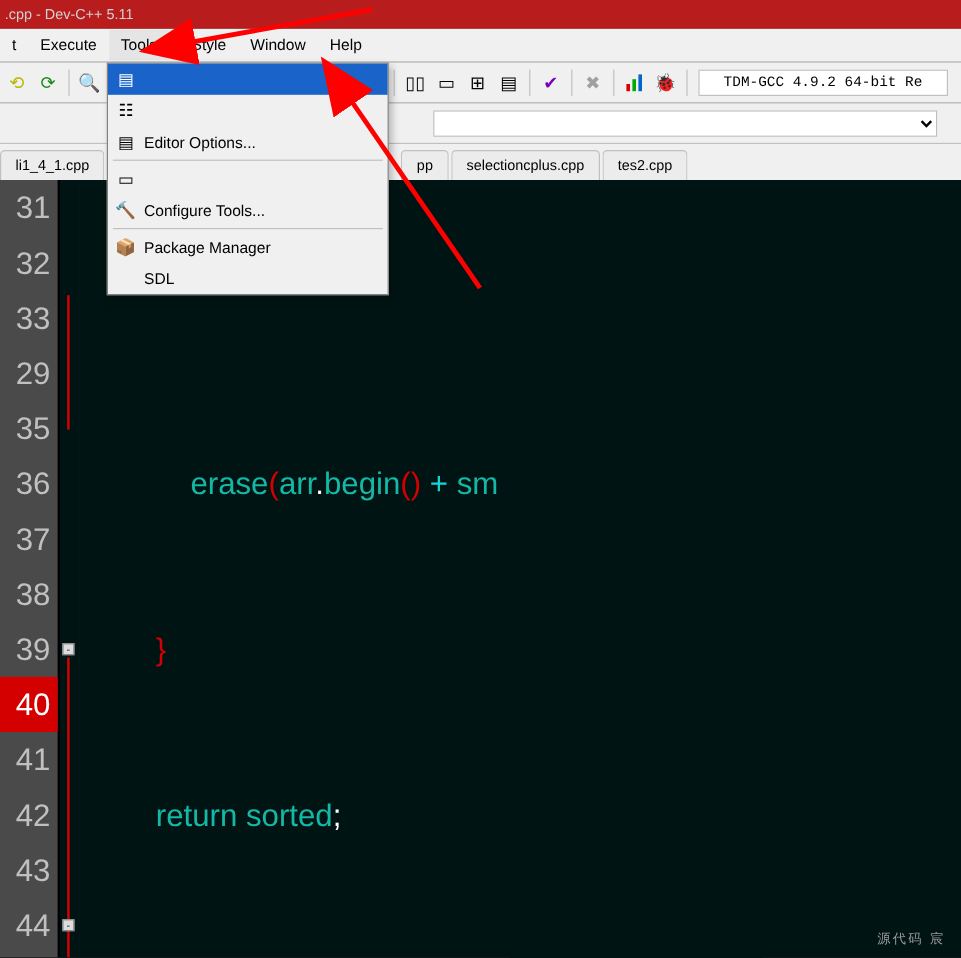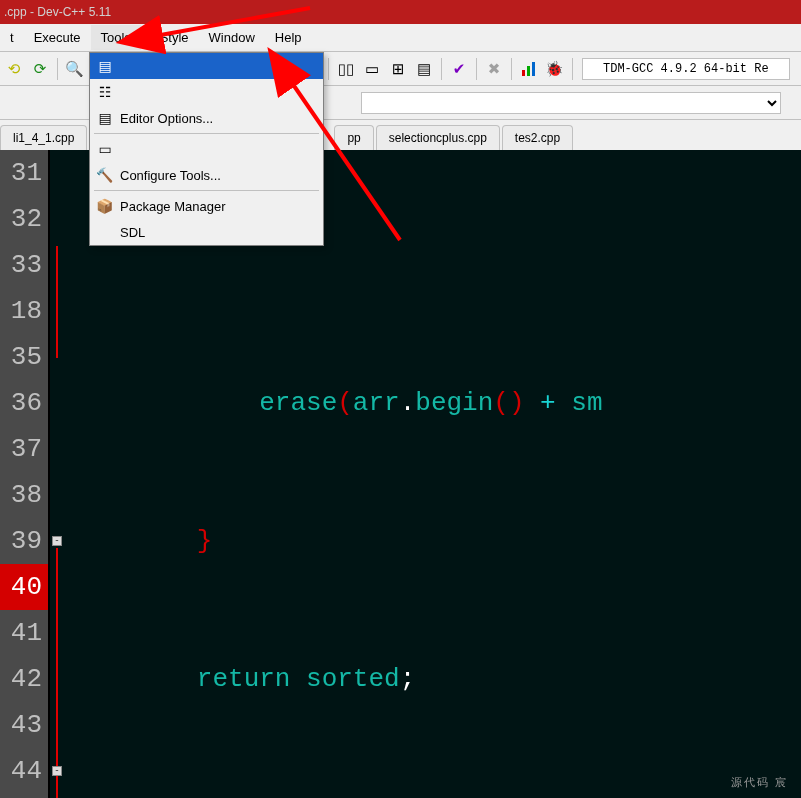--- a/index.html
+++ b/index.html
@@ -87,21 +87,21 @@
   border-bottom:none;
   border-top-left-radius:4px;
   border-top-right-radius:4px;
   margin-right:2px;
   font-size:12px;
   color:#000;
 }
 .editor {
   display:flex;
   height: calc(798px - 24px - 28px - 34px - 34px - 30px);
-  font-family:Liberation Mono, monospace;
+  font-family:Liberation Sans, sans-serif;
   font-size:26px;
   line-height:46px;
 }
 .gutter {
   width:50px;
   background:#4a4a4a;
   color:#c0c0c0;
   text-align:right;
   padding-right:6px;
   border-right:2px solid #000;
@@ -218,21 +218,21 @@
   <div class="tab">pp</div>
   <div class="tab">selectioncplus.cpp</div>
   <div class="tab">tes2.cpp</div>
 </div>
 
 <div class="editor">
   <div class="gutter">
     <div>31</div>
     <div>32</div>
     <div>33</div>
-    <div>18</div>
+    <div>29</div>
     <div>35</div>
     <div>36</div>
     <div>37</div>
     <div>38</div>
     <div>39</div>
     <div style="background:#d40000;color:#fff;margin-right:-6px;padding-right:6px">40</div>
     <div>41</div>
     <div>42</div>
     <div>43</div>
     <div>44</div>

